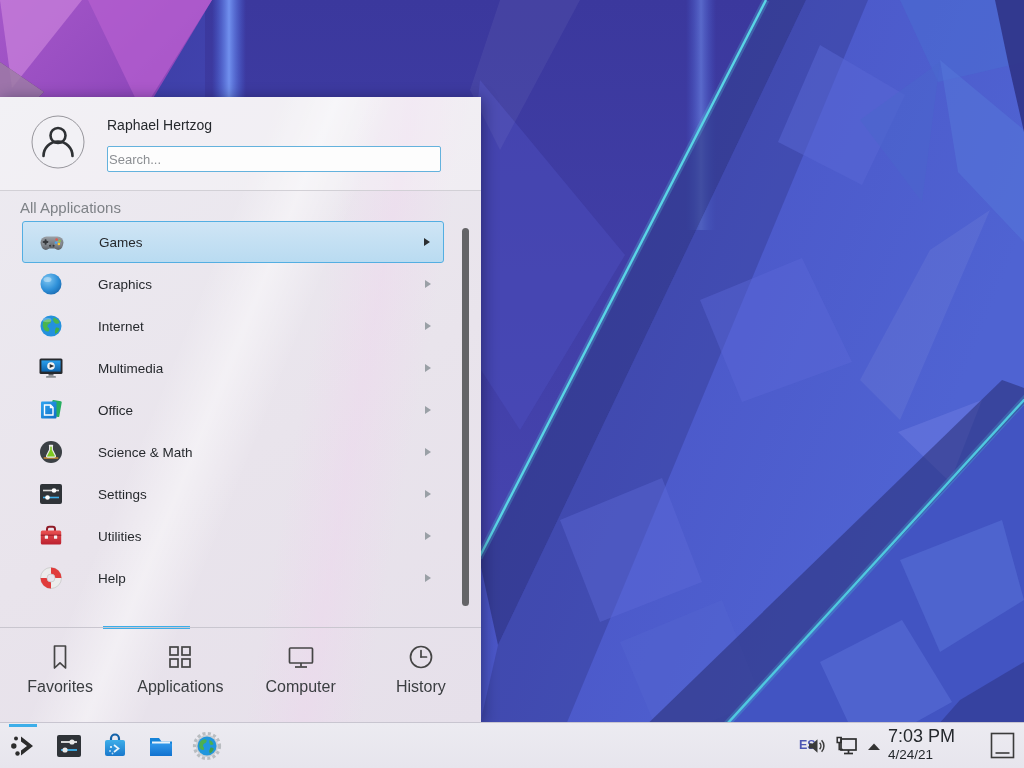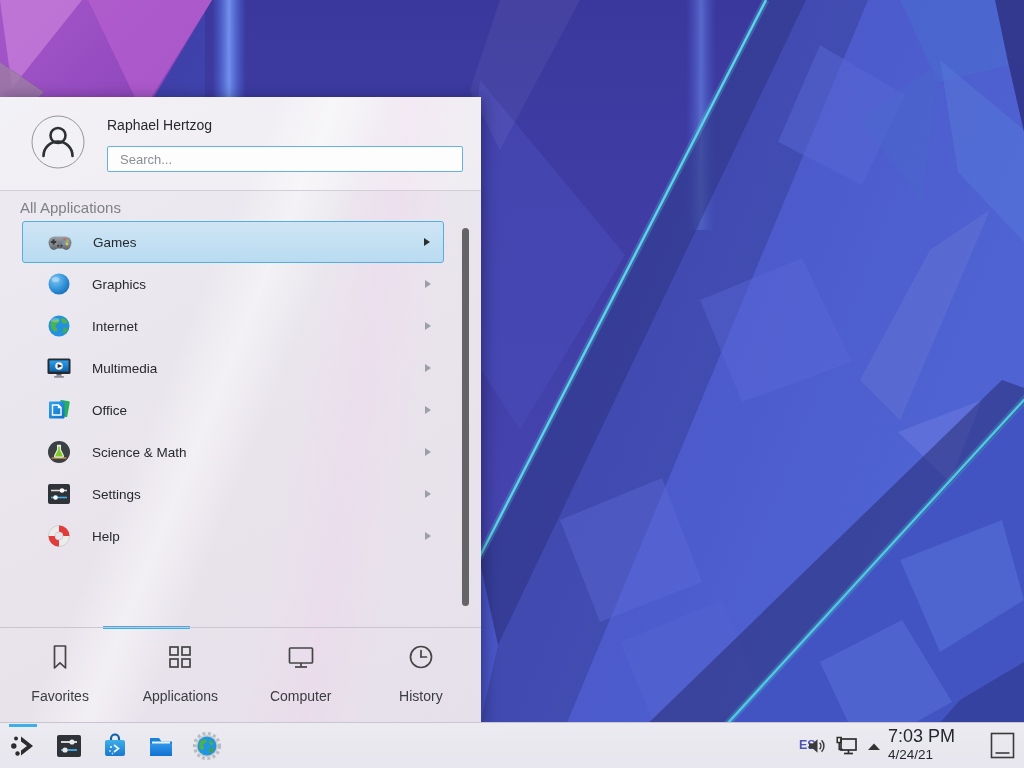--- a/index.html
+++ b/index.html
@@ -14,39 +14,39 @@
   .menu-streaks{position:absolute;inset:0;pointer-events:none;
         background:
           linear-gradient(112deg,rgba(255,255,255,0) 38%,rgba(255,255,255,.45) 46%,rgba(255,255,255,0) 54%),
           linear-gradient(100deg,rgba(240,215,240,0) 60%,rgba(240,210,238,.35) 70%,rgba(240,215,240,0) 80%);}
   .menu-header{position:absolute;left:0;top:0;width:100%;height:94px;
         background:rgba(255,255,255,.30);border-bottom:1px solid #d2d0d6;box-sizing:border-box;}
   .avatar{position:absolute;left:31px;top:18px;width:54px;height:54px;}
   .user-name{position:absolute;left:107px;top:20px;font-size:14px;color:#26292d;}
   .search{position:absolute;left:107px;top:49px;width:330px;height:24px;
         border:1px solid #64b2dd;border-radius:2px;background:#fdfdfd;
-        font-family:"Liberation Sans",sans-serif;font-size:13px;color:#2a2a2a;padding:0 12px;outline:none;}
+        font-family:"Liberation Sans",sans-serif;font-size:13px;color:#2a2a2a;padding:0 1px;outline:none;}
   .search::placeholder{color:#8c8f93;}
   .section-label{position:absolute;left:20px;top:102px;font-size:15px;color:#7e8287;}
   .menu-list{position:absolute;left:22px;top:124px;width:422px;height:405px;overflow:hidden;}
-  .item{position:relative;height:42px;display:flex;align-items:center;box-sizing:border-box;padding-left:24px;cursor:pointer;}
+  .item{position:relative;height:42px;display:flex;align-items:center;box-sizing:border-box;padding-left:16px;cursor:pointer;gap:14px;}
   .item .icon{width:26px;height:26px;flex:0 0 26px;}
   .item .icon svg{display:block;}
   .item .label{margin-left:20px;font-size:13.5px;color:#26292d;}
   .item .arrow{position:absolute;right:13px;width:0;height:0;
         border-left:6px solid #9aa0a6;border-top:4.5px solid transparent;border-bottom:4.5px solid transparent;}
   .item.selected{background:linear-gradient(#cfe5f5,#b9dbf1);border:1px solid #53aee2;border-radius:3px;}
   .item.selected .arrow{border-left-color:#2b2e31;}
   .scrollbar{position:absolute;left:462px;top:131px;width:7px;height:378px;border-radius:3.5px;background:#646467;}
   .tab-indicator{position:absolute;left:103px;top:529px;width:87px;height:3px;background:#3daee9;}
   .menu-footer{position:absolute;left:0;top:530px;width:100%;height:95px;border-top:1px solid #c9c6cf;
         display:flex;box-sizing:border-box;padding-top:14px;}
   .tab{flex:1;display:flex;flex-direction:column;align-items:center;cursor:pointer;}
   .tab .ticon{width:30px;height:30px;}
-  .tab .tlabel{margin-top:16px;font-size:14px;color:#3a3d40;}
+  .tab .tlabel{margin-top:6px;font-size:16px;color:#3a3d40;}
 
   
   .taskbar{position:absolute;left:0;top:722px;width:1024px;height:46px;
         background:linear-gradient(#ecebf1,#e7e5ed);border-top:1px solid #c8c5d0;box-sizing:border-box;}
   .task-btn{position:absolute;top:0;width:38px;height:46px;display:flex;align-items:center;justify-content:center;cursor:pointer;}
   .active-line{position:absolute;top:1px;left:5px;width:28px;height:3px;background:#3daee9;}
   .tray-icon{position:absolute;top:12px;width:22px;height:22px;cursor:pointer;}
   .kbd{position:absolute;left:779px;top:15px;font-size:12.5px;font-weight:bold;color:#4c55b4;cursor:pointer;padding-left:20px;}
   .clock{position:absolute;left:888px;top:2px;width:92px;text-align:left;color:#24282c;cursor:pointer;}
   .clock .time{font-size:18px;line-height:22px;}
@@ -266,20 +266,39 @@
             <circle cx="16" cy="9.5" r="2.3" fill="#ffffff"></circle>
             <line x1="5" y1="16.5" x2="21" y2="16.5" stroke="#3daee9" stroke-width="1.6"></line>
             <circle cx="9.5" cy="16.5" r="2.3" fill="#ffffff"></circle>
           </svg>
         </span>
         <span class="label">Settings</span>
         <span class="arrow"></span>
       </div>
 
 
+      <div class="item">
+        <span class="icon">
+          <svg width="26" height="26" viewBox="0 0 26 26">
+            <defs>
+                <linearGradient id="tbx" x1="0" y1="0" x2="0" y2="1">
+              <stop offset="0" stop-color="#ea5252"></stop>
+                  <stop offset="1" stop-color="#bb1f2e"></stop>
+                </linearGradient>
+              </defs>
+            <rect x="9" y="3.8" width="8" height="6" rx="2.4" fill="none" stroke="#8f1a26" stroke-width="2"></rect>
+            <rect x="2.8" y="7.5" width="20.4" height="14" rx="1.5" fill="url(#tbx)"></rect>
+            <rect x="2.8" y="11.6" width="20.4" height="1.3" fill="#8f1a26" opacity="0.7"></rect>
+            <rect x="6.8" y="12.6" width="3.2" height="3.2" rx="0.5" fill="#f4f2f2"></rect>
+            <rect x="16" y="12.6" width="3.2" height="3.2" rx="0.5" fill="#f4f2f2"></rect>
+          </svg>
+        </span>
+        <span class="label">Utilities</span>
+        <span class="arrow"></span>
+      </div>
 
       <div class="item">
         <span class="icon">
           <svg width="26" height="26" viewBox="0 0 26 26">
             <circle cx="13" cy="13" r="10.5" fill="#ececec" stroke="#c9c9c9" stroke-width="0.8"></circle>
             <path d="M13,2.5 A10.5,10.5 0 0 1 20.4,5.6 L15.2,10.8 A3.2,3.2 0 0 0 10.8,10.8 L5.6,5.6 A10.5,10.5 0 0 1 13,2.5 Z" fill="#e03c3c" transform="rotate(45 13 13)"></path>
             <path d="M13,2.5 A10.5,10.5 0 0 1 20.4,5.6 L15.2,10.8 A3.2,3.2 0 0 0 10.8,10.8 L5.6,5.6 A10.5,10.5 0 0 1 13,2.5 Z" fill="#e03c3c" transform="rotate(225 13 13)"></path>
             <circle cx="13" cy="13" r="4" fill="#e8e4ec" stroke="#c9c9c9" stroke-width="0.8"></circle>
           </svg>
         </span>

